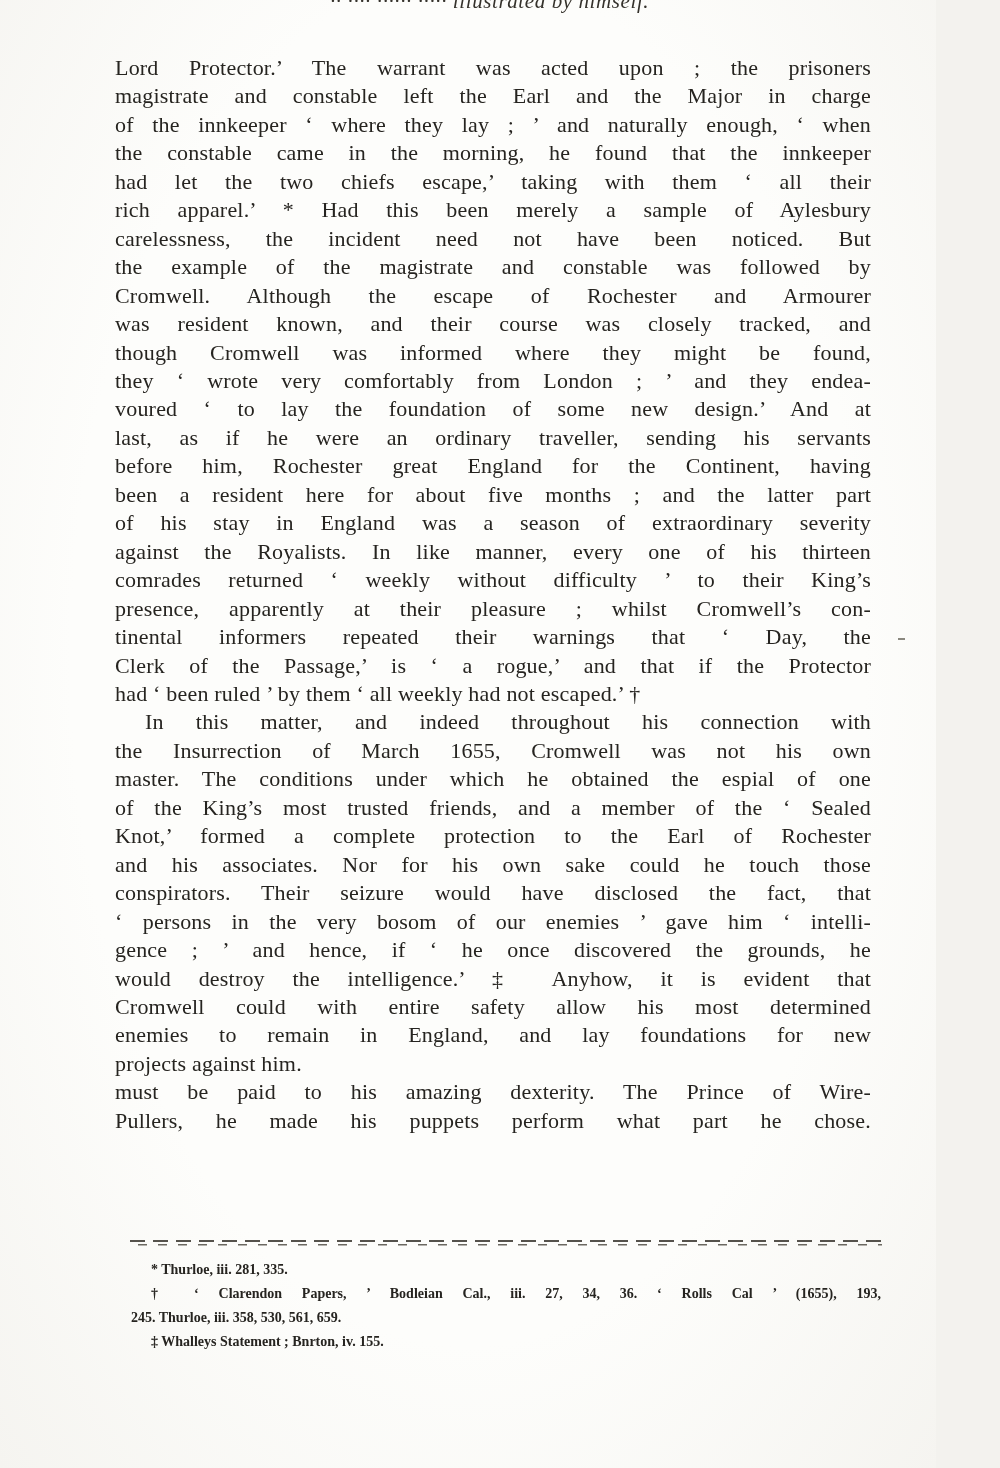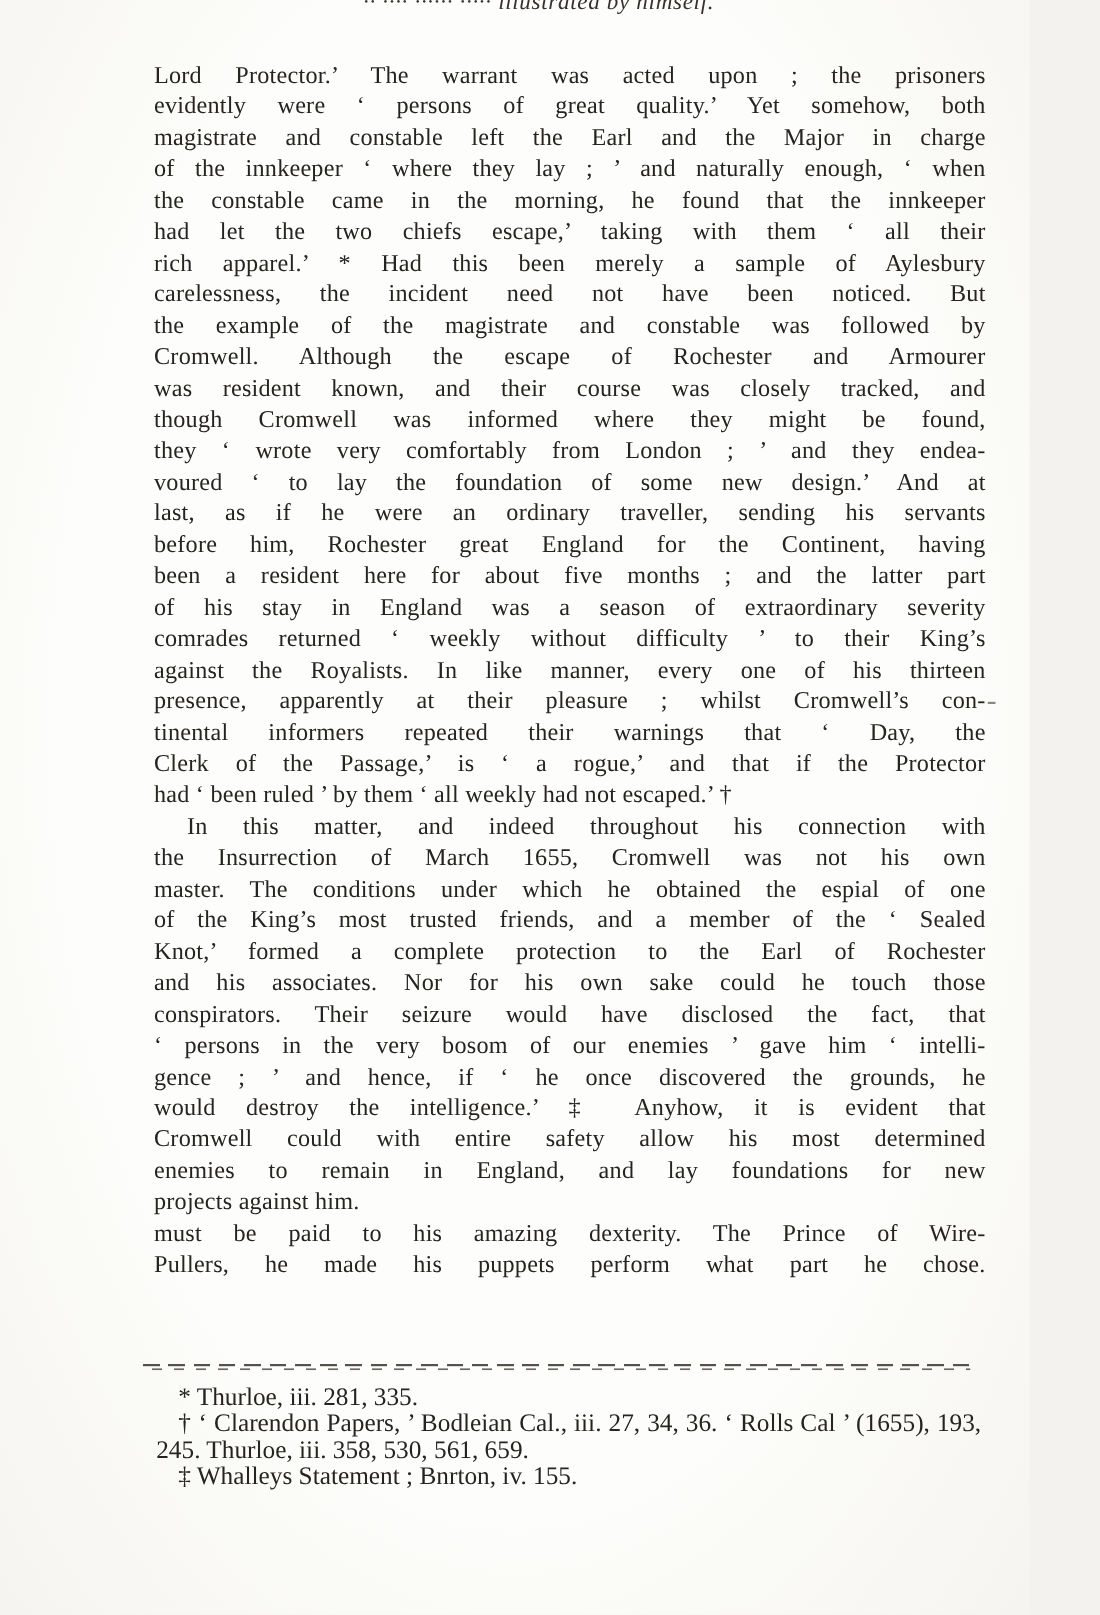--- a/index.html
+++ b/index.html
@@ -19,21 +19,21 @@
     position: absolute;
     top: -11px; left: 330px; width: 560px;
     font-style: italic;
     font-size: 21px;
     letter-spacing: 0.6px;
     color: #35322c;
     white-space: nowrap;
   }
   .body-text {
     position: absolute;
-    top: 54px; left: 140px; width: 756px;
+    top: 54px; left: 115px; width: 756px;
     font-size: 22px;
     line-height: 28.45px;
     letter-spacing: 0.2px;
   }
   .para { margin: 0; }
   .line {
     text-align: justify;
     text-align-last: justify;
     -moz-text-align-last: justify;
   }
@@ -47,57 +47,57 @@
     top: 1240px; left: 130px; width: 752px; height: 6px;
     background-image:
       repeating-linear-gradient(90deg, #55524c 0px, #55524c 15px, rgba(0,0,0,0) 15px, rgba(0,0,0,0) 23px),
       repeating-linear-gradient(90deg, #6b6861 0px, #6b6861 9px, rgba(0,0,0,0) 9px, rgba(0,0,0,0) 20px);
     background-size: 100% 2px, 100% 1.5px;
     background-position: 0 0, 8px 4px;
     background-repeat: no-repeat, no-repeat;
   }
   .footnotes {
     position: absolute;
-    top: 1258px; left: 142px; width: 750px;
-    font-size: 23px;
+    top: 1258px; left: 131px; width: 750px;
+    font-size: 14px;
     line-height: 24px;
+    font-weight: bold;
   }
   .footnote .line.first { text-indent: 20px; }
   .scan-artifact { position: absolute; background: #8a887f; }
   .scan-artifact.a1 { left: 898px; top: 638px; width: 7px; height: 2px; }
   .scan-artifact.a2 { left: 957px; top: 1134px; width: 10px; height: 2px; background: #716f67; }
 </style>
 </head>
 <body>
 
 <div class="page">
   <div class="running-head">·· ···· ······ ····· illustrated by himself.</div>
 
   <div class="body-text">
       <div class="para">
         <div class="line first">Lord Protector.’ The warrant was acted upon ; the prisoners</div>
-        <div class="line">evidently were ‘ persons of great quality.’ Yet somehow, both</div>
         <div class="line">magistrate and constable left the Earl and the Major in charge</div>
         <div class="line">of the innkeeper ‘ where they lay ; ’ and naturally enough, ‘ when</div>
         <div class="line">the constable came in the morning, he found that the innkeeper</div>
         <div class="line">had let the two chiefs escape,’ taking with them ‘ all their</div>
         <div class="line">rich apparel.’ * Had this been merely a sample of Aylesbury</div>
         <div class="line">carelessness, the incident need not have been noticed. But</div>
         <div class="line">the example of the magistrate and constable was followed by</div>
         <div class="line">Cromwell. Although the escape of Rochester and Armourer</div>
         <div class="line">was resident known, and their course was closely tracked, and</div>
         <div class="line">though Cromwell was informed where they might be found,</div>
         <div class="line">they ‘ wrote very comfortably from London ; ’ and they endea-</div>
         <div class="line">voured ‘ to lay the foundation of some new design.’ And at</div>
         <div class="line">last, as if he were an ordinary traveller, sending his servants</div>
         <div class="line">before him, Rochester great England for the Continent, having</div>
         <div class="line">been a resident here for about five months ; and the latter part</div>
         <div class="line">of his stay in England was a season of extraordinary severity</div>
+        <div class="line">against the Royalists. In like manner, every one of his thirteen</div>
         <div class="line">comrades returned ‘ weekly without difficulty ’ to their King’s</div>
-        <div class="line">against the Royalists. In like manner, every one of his thirteen</div>
         <div class="line">presence, apparently at their pleasure ; whilst Cromwell’s con-</div>
         <div class="line">tinental informers repeated their warnings that ‘ Day, the</div>
         <div class="line">Clerk of the Passage,’ is ‘ a rogue,’ and that if the Protector</div>
         <div class="line last">had ‘ been ruled ’ by them ‘ all weekly had not escaped.’ †</div>
       </div>
       <div class="para indent">
         <div class="line first">In this matter, and indeed throughout his connection with</div>
         <div class="line">the Insurrection of March 1655, Cromwell was not his own</div>
         <div class="line">master. The conditions under which he obtained the espial of one</div>
         <div class="line">of the King’s most trusted friends, and a member of the ‘ Sealed</div>

